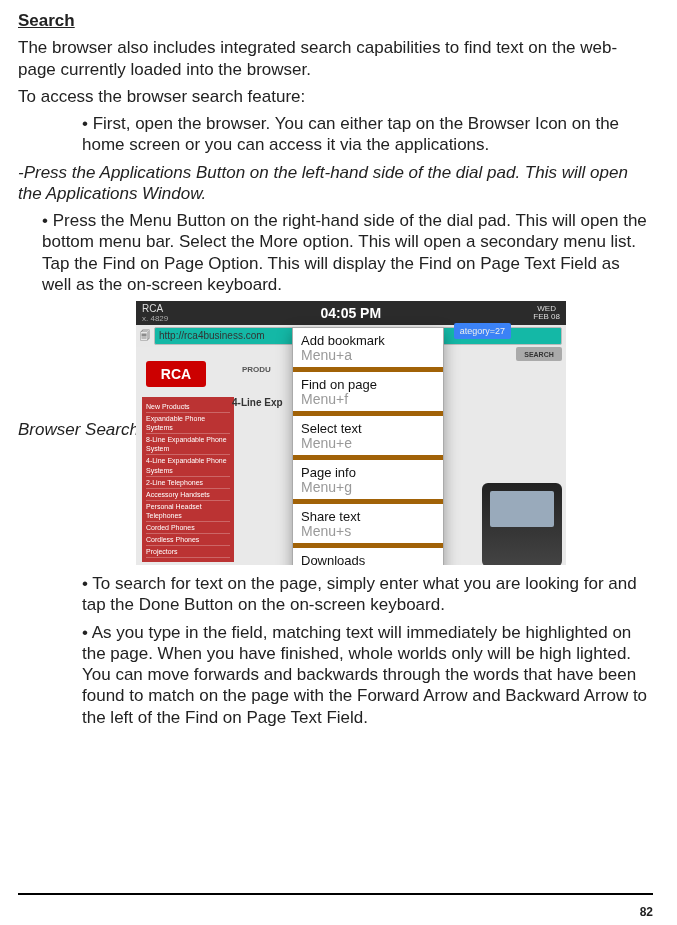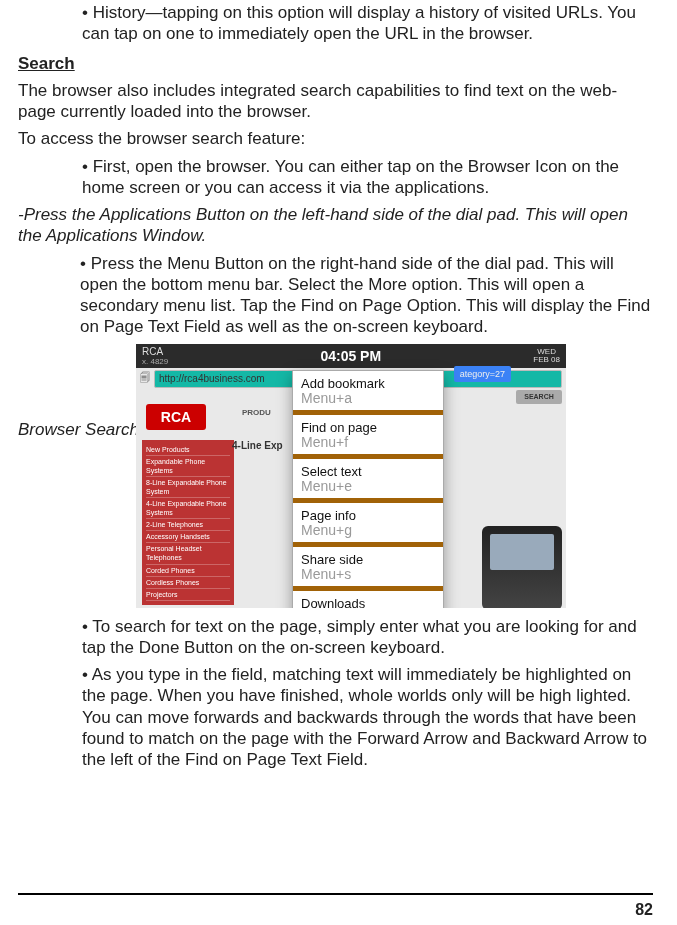--- a/index.html
+++ b/index.html
@@ -192,41 +192,40 @@
     position: absolute;
     left: 18px; right: 24px;
     bottom: 30px;
     border-top: 2px solid #000;
   }
   .page-number {
     position: absolute;
     right: 24px;
     bottom: 6px;
     font-weight: 800;
-    font-size: 16px;
+    font-size: 12px;
   }
 </style>
 </head>
 <body>
 
 <div class="page narrow">
 
-  <p class="body-text indent1">• History—tapping on this option will display a history of visited URLs. You can tap on one to immediately open the URL in the browser.</p>
 
   <p class="section-head">Search</p>
 
   <p class="body-text">The browser also includes integrated search capabilities to find text on the web-page currently loaded into the browser.</p>
 
   <p class="body-text">To access the browser search feature:</p>
 
   <p class="body-text indent1">• First, open the browser. You can either tap on the Browser Icon on the home screen or you can access it via the applications.</p>
 
   <p class="body-text indent2 italic">-Press the Applications Button on the left-hand side of the dial pad. This will open the Applications Window.</p>
 
-  <p class="body-text indent1" style="margin-left:62px">• Press the Menu Button on the right-hand side of the dial pad. This will open the bottom menu bar. Select the More option. This will open a secondary menu list. Tap the Find on Page Option. This will display the Find on Page Text Field as well as the on-screen keyboard.</p>
+  <p class="body-text indent1" style="margin-left:24px">• Press the Menu Button on the right-hand side of the dial pad. This will open the bottom menu bar. Select the More option. This will open a secondary menu list. Tap the Find on Page Option. This will display the Find on Page Text Field as well as the on-screen keyboard.</p>
 
   <div class="caption" style="top:420px">Browser Search Options</div>
 
   <div class="fig-wrap">
     <div class="figure">
       <div class="status-bar">
         <div class="sb-left">
           <div>RCA</div>
           <div style="font-size:8px;color:#aaa">x. 4829</div>
         </div>
@@ -276,21 +275,21 @@
         </div>
         <div class="menu-item">
           <div class="menu-title">Select text</div>
           <div class="menu-sub">Menu+e</div>
         </div>
         <div class="menu-item">
           <div class="menu-title">Page info</div>
           <div class="menu-sub">Menu+g</div>
         </div>
         <div class="menu-item">
-          <div class="menu-title">Share side</div>
+          <div class="menu-title">Share text</div>
           <div class="menu-sub">Menu+s</div>
         </div>
         <div class="menu-item">
           <div class="menu-title">Downloads</div>
           <div class="menu-sub">Menu+d</div>
         </div>
       </div>
     </div>
   </div>
 

